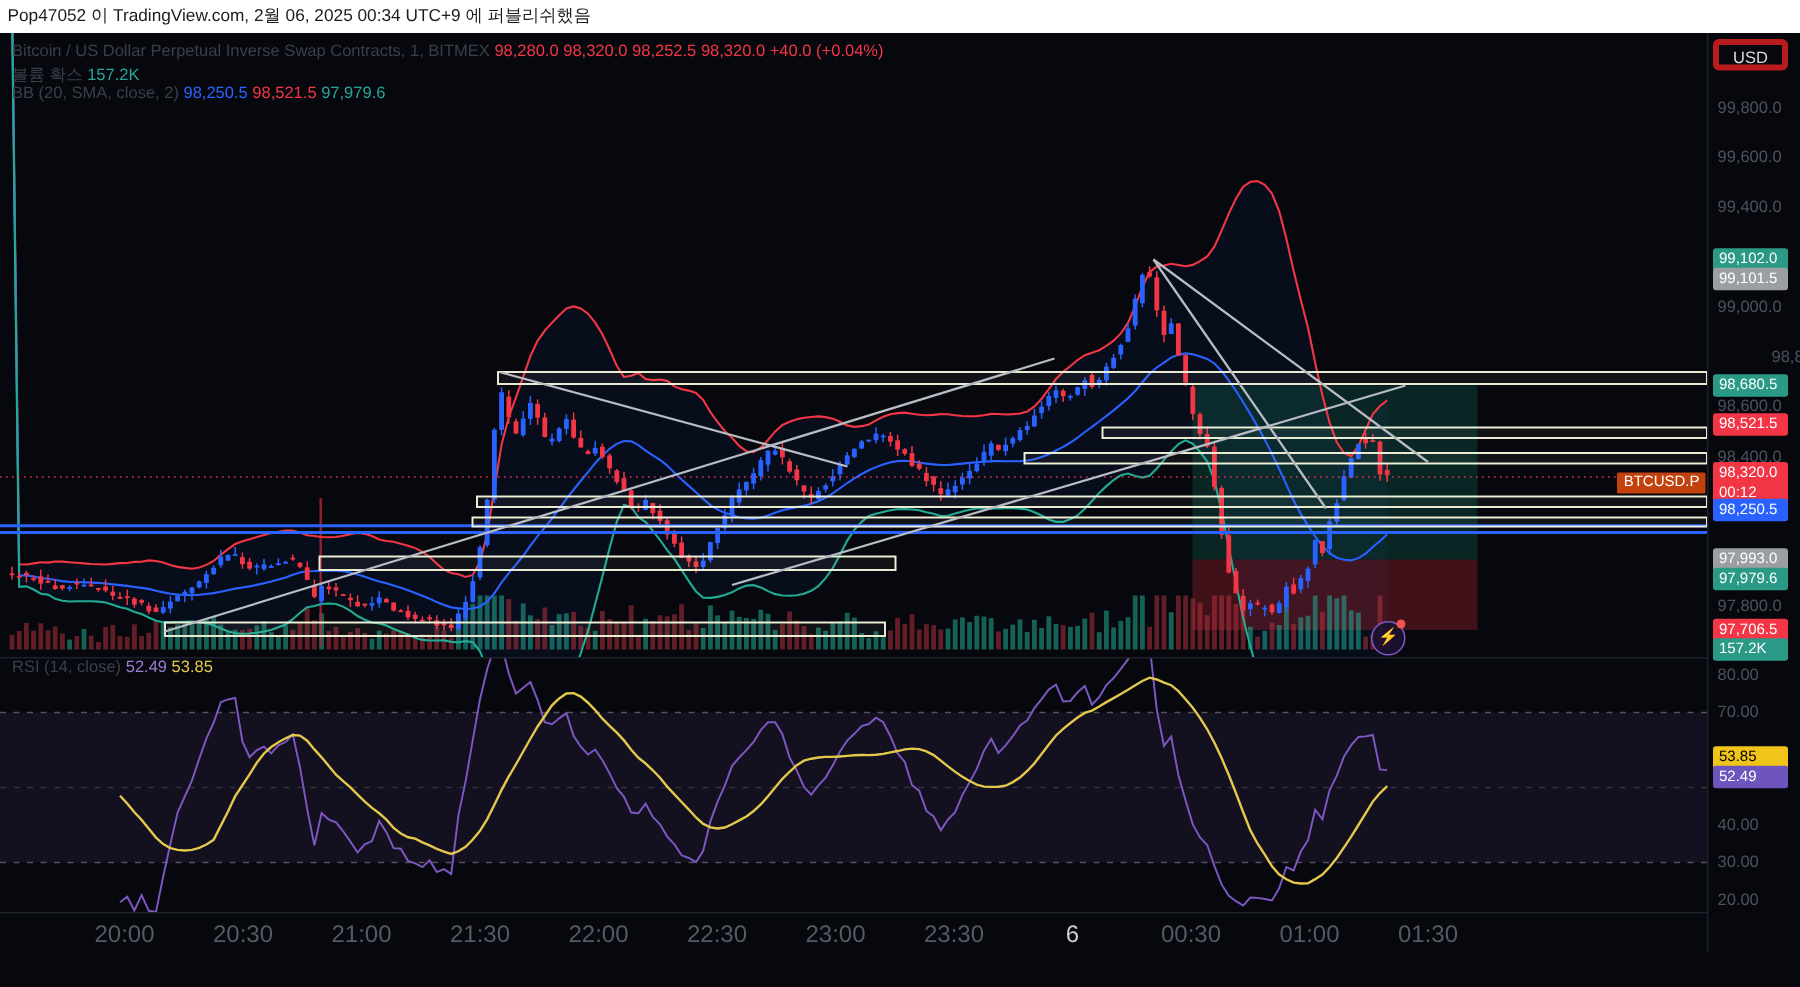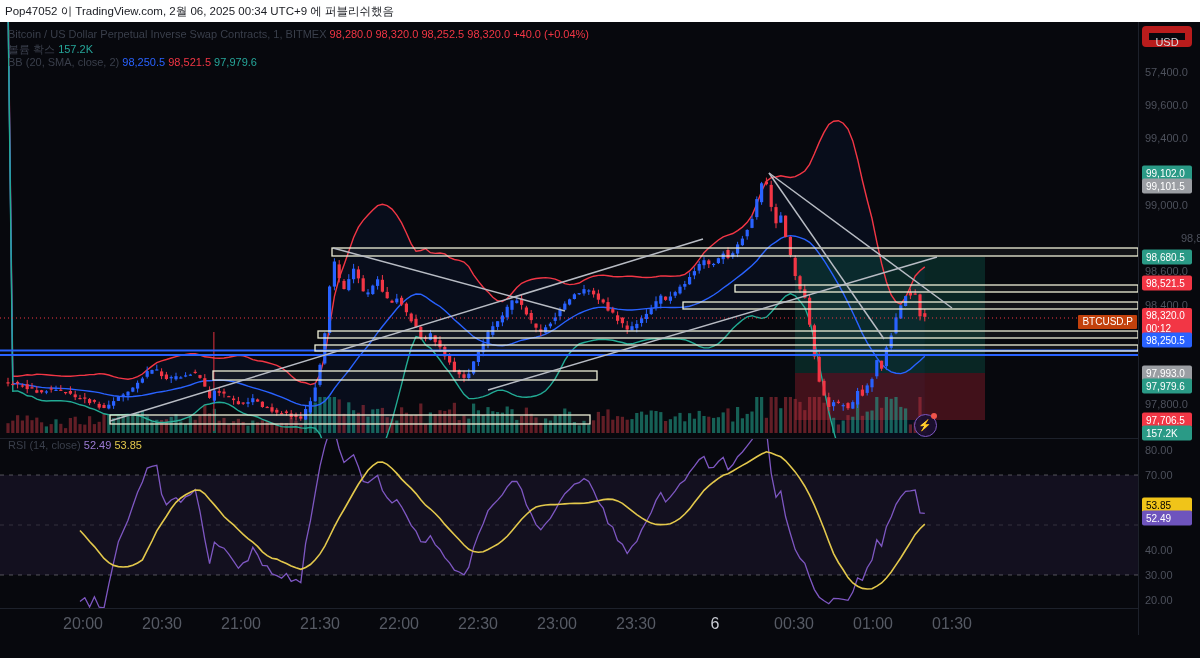--- a/index.html
+++ b/index.html
@@ -13,21 +13,21 @@
   svg{position:absolute;left:0;display:block;}
   .sep-h{position:absolute;left:0;width:1138px;height:1px;background:#1d212b;}
   .sep-v{position:absolute;top:0;width:1px;height:613px;background:#1d212b;left:1138px;}
   .legend{position:absolute;left:8px;white-space:nowrap;font-size:11px;letter-spacing:0;}
   .dim{color:#3a3f4b;}
   .legend b{font-weight:normal;}
   .axis{position:absolute;left:1139px;top:0;width:61px;height:613px;font-size:11px;}
   .axlabel{position:absolute;left:6px;transform:translateY(-50%);color:#4d515c;white-space:nowrap;}
   .badge{position:absolute;left:3px;transform:translateY(-50%);color:#fff;border-radius:2px;
          padding:1px 4px;font-size:10px;line-height:13px;white-space:nowrap;min-width:50px;text-align:left;}
-  .usdbtn{position:absolute;left:3px;top:4px;width:50px;height:21px;border:7px solid #b91c1c;
+  .usdbtn{position:absolute;left:3px;top:4px;width:50px;height:21px;border:4px solid #b91c1c;
           border-radius:4px;color:#d8dbe0;font-size:11px;line-height:19px;text-align:center;background:transparent;}
   .symtag{position:absolute;right:1px;top:293px;transform:translateY(0);background:#c2410c;color:#fff;
           font-size:10px;line-height:12px;padding:1px 4px;border-radius:1px;}
   .timeaxis{position:absolute;left:0;top:586px;width:1138px;height:27px;}
   .tlabel{position:absolute;top:7px;transform:translateX(-50%);font-size:16px;color:#565a64;}
   .tlabel.bright{color:#c9ccd4;}
   .flashicon{position:absolute;width:23px;height:23px;border-radius:50%;
              border:1.5px solid #7e57c2;background:rgba(28,16,48,0.92);color:#a78bfa;
              font-size:11px;text-align:center;line-height:21px;}
   .flashicon .dot{position:absolute;right:-1px;top:-2px;width:6px;height:6px;border-radius:50%;background:#f0544a;}
@@ -698,21 +698,21 @@
           <div class="tlabel" style="left: 952px;">01:30</div>
         </div>
       <div class="sep-h" style="top:416px"></div>
       <div class="sep-h" style="top:586px"></div>
     </div>
 
     <div class="sep-v"></div>
 
     <div class="axis" id="priceAxis">
       <div class="usdbtn">USD</div>
-    <div class="axlabel" style="top: 50px;">57,400.0</div>
+    <div class="axlabel" style="top: 50px;">99,800.0</div>
         <div class="axlabel" style="top: 83px;">99,600.0</div>
         <div class="axlabel" style="top: 116px;">99,400.0</div>
         <div class="axlabel" style="top: 183px;">99,000.0</div>
         <div class="axlabel" style="top: 216px; margin-left: 36px;">98,800.0</div>
         <div class="axlabel" style="top: 249px;">98,600.0</div>
         <div class="axlabel" style="top: 283px;">98,400.0</div>
         <div class="axlabel" style="top: 382px;">97,800.0</div>
         <div class="badge" style="top: 151px; background: rgb(42, 154, 134); color: rgb(255, 255, 255);">99,102.0</div>
         <div class="badge" style="top: 164px; background: rgb(155, 158, 163); color: rgb(255, 255, 255);">99,101.5</div>
         <div class="badge" style="top: 235px; background: rgb(42, 154, 134); color: rgb(255, 255, 255);">98,680.5</div>

